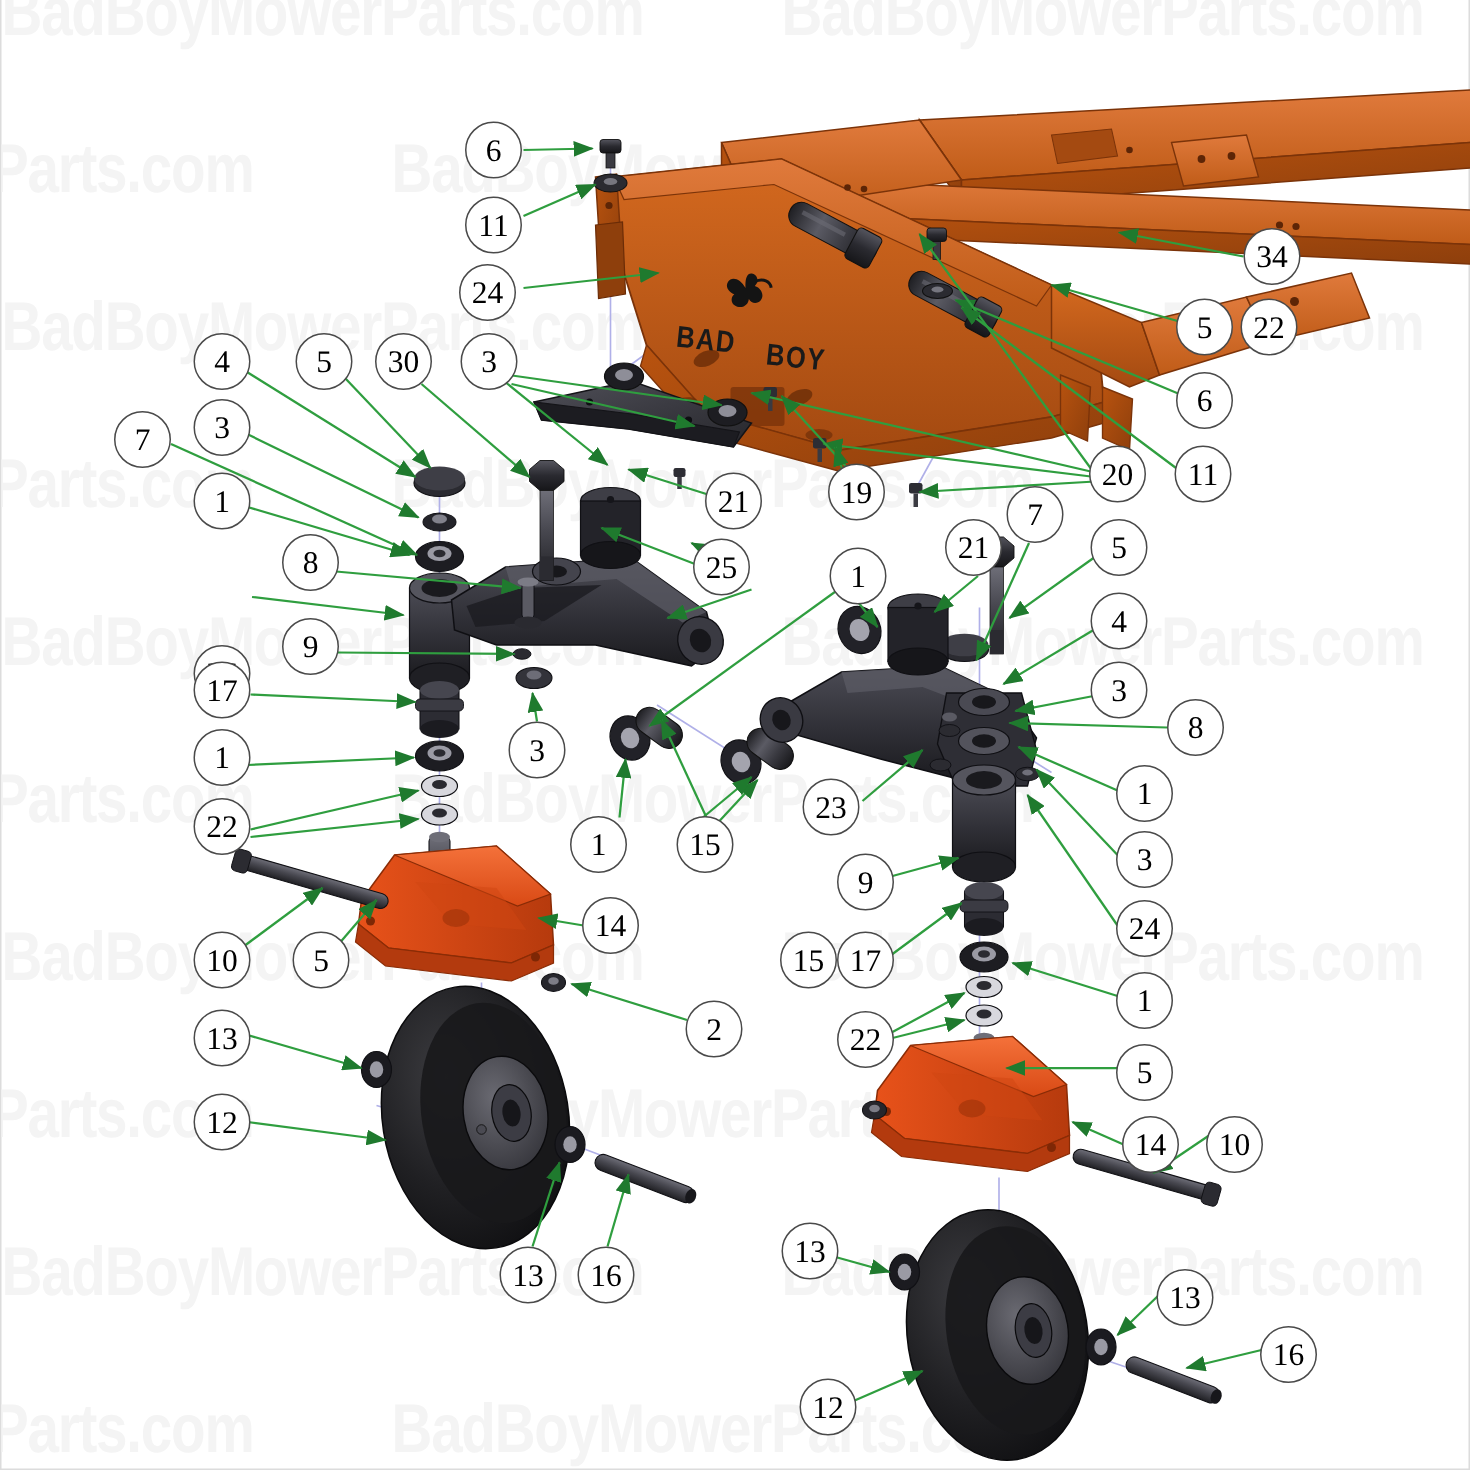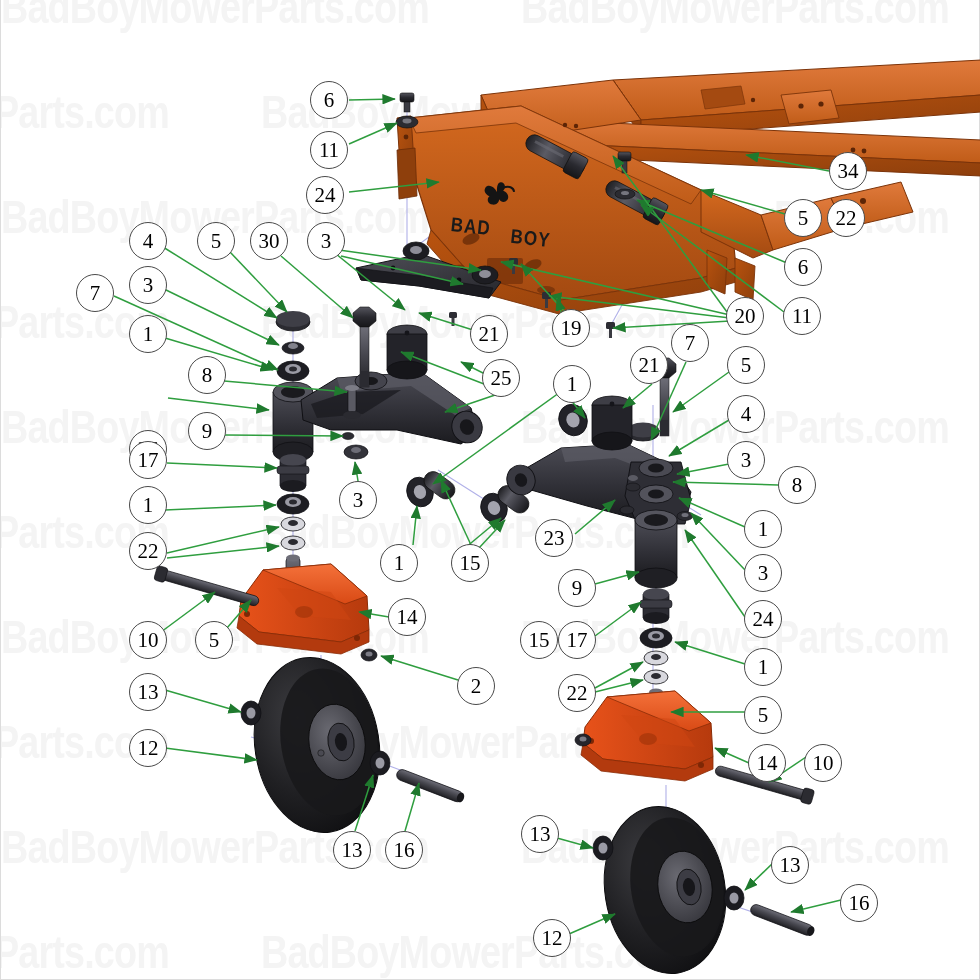--- a/index.html
+++ b/index.html
@@ -578,21 +578,21 @@
       <div class="callout s38" style="left: 147px; top: 285px;">3</div>
       <div class="callout s38" style="left: 147px; top: 334px;">1</div>
       <div class="callout s38" style="left: 206px; top: 375px;">8</div>
       <div class="callout s38" style="left: 147px; top: 394px; margin-top: 36px;">26</div>
       <div class="callout s38" style="left: 206px; top: 431px;">9</div>
       <div class="callout s38" style="left: 147px; top: 460px;">17</div>
       <div class="callout s38" style="left: 147px; top: 505px;">1</div>
       <div class="callout s38" style="left: 147px; top: 551px;">22</div>
       <div class="callout s38" style="left: 488px; top: 334px;">21</div>
       <div class="callout s38" style="left: 570px; top: 328px;">19</div>
-      <div class="callout s38" style="left: 500px; top: 378px;">25</div>
+      <div class="callout s38" style="left: 480px; top: 378px;">25</div>
       <div class="callout s38" style="left: 571px; top: 384px;">1</div>
       <div class="callout s38" style="left: 357px; top: 500px;">3</div>
       <div class="callout s38" style="left: 398px; top: 563px;">1</div>
       <div class="callout s38" style="left: 469px; top: 563px;">15</div>
       <div class="callout s38" style="left: 648px; top: 365px;">21</div>
       <div class="callout s38" style="left: 689px; top: 343px;">7</div>
       <div class="callout s38" style="left: 745px; top: 365px;">5</div>
       <div class="callout s38" style="left: 745px; top: 414px;">4</div>
       <div class="callout s38" style="left: 745px; top: 460px;">3</div>
       <div class="callout s38" style="left: 796px; top: 485px;">8</div>

